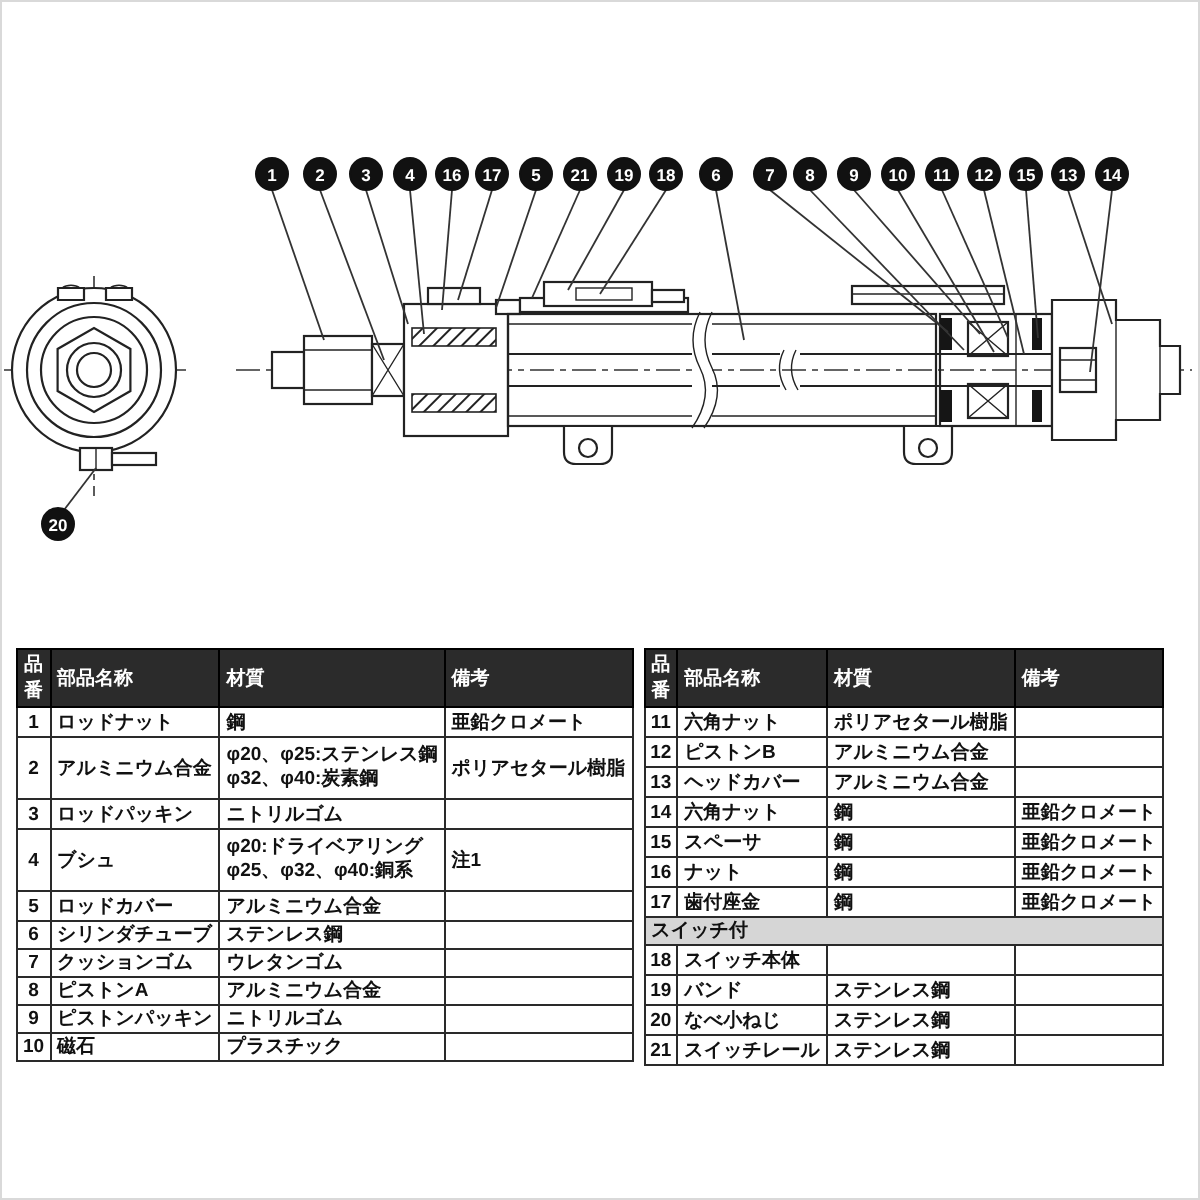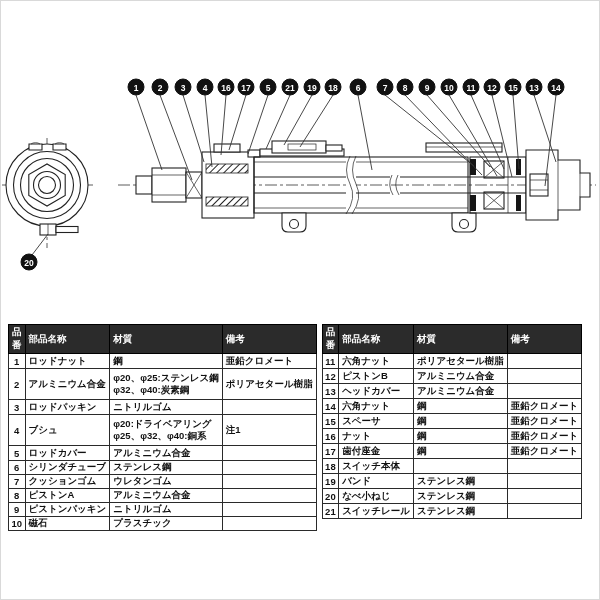--- a/index.html
+++ b/index.html
@@ -373,20 +373,23 @@
           <td>ナット</td>
           <td>鋼</td>
           <td>亜鉛クロメート</td>
         </tr>
         <tr>
           <td class="num">17</td>
           <td>歯付座金</td>
           <td>鋼</td>
           <td>亜鉛クロメート</td>
         </tr>
+        <tr class="section">
+          <td colspan="4">スイッチ付</td>
+        </tr>
         <tr>
           <td class="num">18</td>
           <td>スイッチ本体</td>
           <td></td>
           <td></td>
         </tr>
         <tr>
           <td class="num">19</td>
           <td>バンド</td>
           <td>ステンレス鋼</td>

